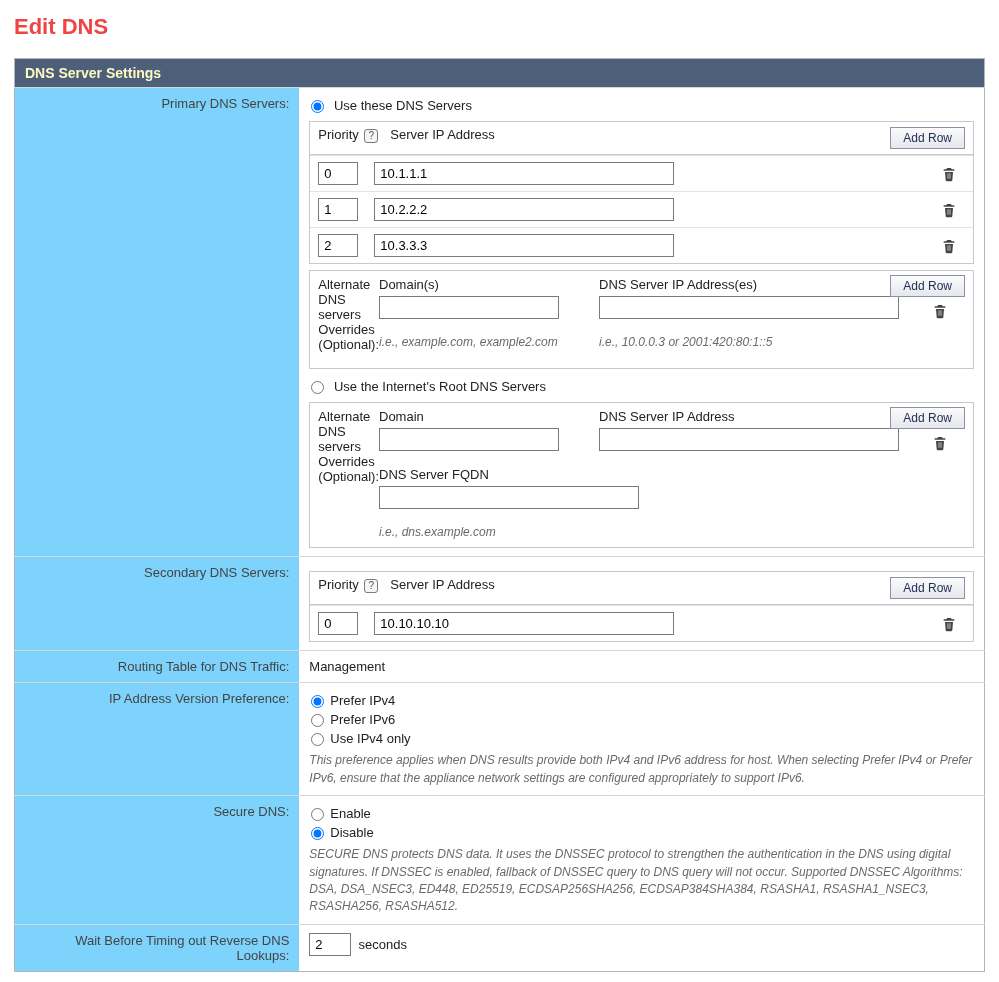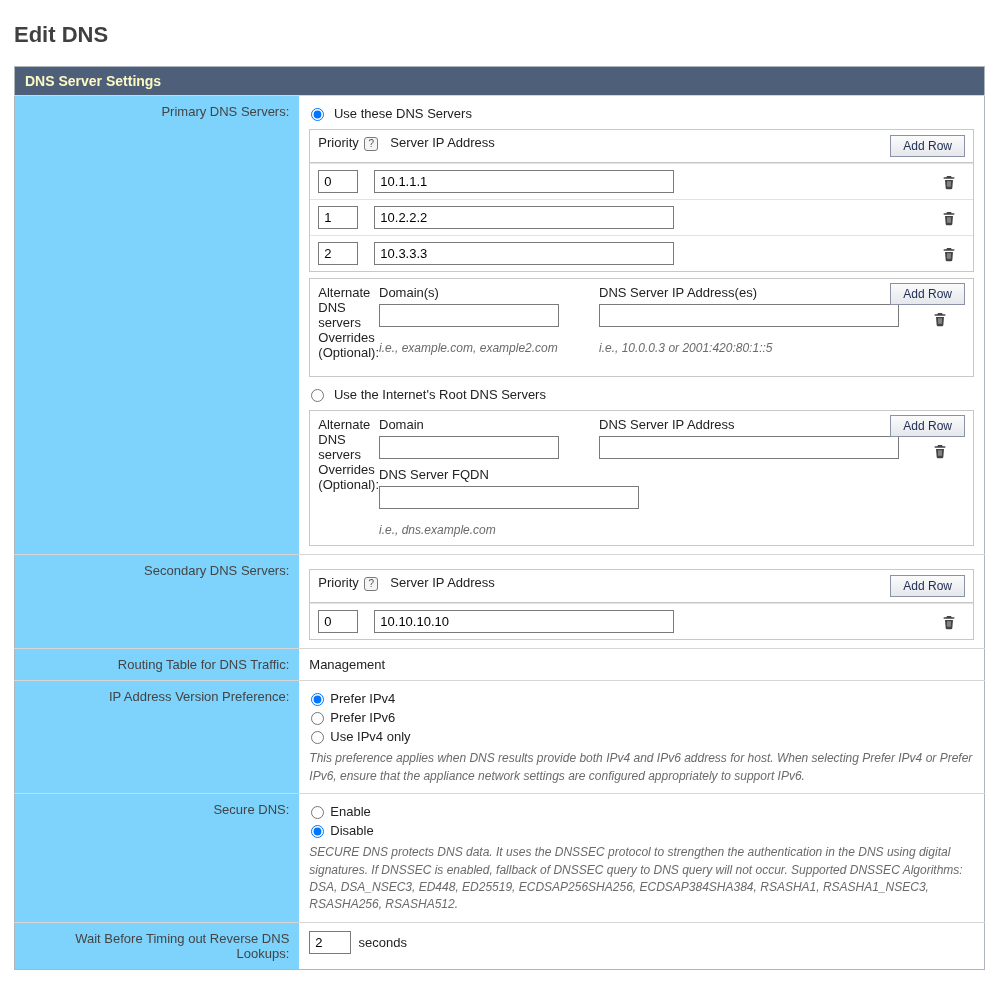--- a/index.html
+++ b/index.html
@@ -5,24 +5,24 @@
   * { box-sizing: border-box; }
   html, body {
     margin: 0; padding: 0;
     font-family: Verdana, Arial, sans-serif;
     font-size: 13px;
     color: #222;
     background: #fff;
   }
   .page { width: 999px; padding: 10px 14px 20px 14px; }
   h1.page-title {
-    color: #404040;
+    color: #ef4444;
     font-size: 22px;
     font-weight: bold;
-    margin: 12px 0 18px 0;
+    margin: 4px 0 18px 0;
   }
   table.outer {
     border-collapse: collapse;
     width: 100%;
     border: 1px solid #aeb5bf;
   }
   tr.banner td {
     background: #4e5f79;
     color: #fef9c3;
     font-weight: bold;
@@ -111,29 +111,29 @@
     border: 1px solid #c8c8c8;
     margin-top: 6px;
     position: relative;
     padding: 6px 8px 8px 8px;
     display: flex;
     flex-direction: row;
   }
   .alt-title { margin-bottom: 8px; }
   .alt-addrow { position: absolute; right: 8px; top: 4px; }
   .alt-body { display: flex; gap: 16px; }
-  .alt-left { flex: 1; display: flex; flex-direction: column; gap: 2px;}
+  .alt-left { flex: 1; display: flex; flex-direction: column; gap: 10px;}
   .alt-right { width: 50px; display: flex; align-items: flex-start; justify-content: center; padding-top: 26px;}
   .alt-col { display: flex; flex-direction: column; gap: 4px; }
   .alt-row-fields { display: flex; gap: 20px; }
   .hint {
     font-style: italic;
     color: #6a6a6a;
     font-size: 12px;
-    margin-top: 12px;
+    margin-top: 6px;
   }
   .desc-text {
     font-style: italic;
     color: #6a6a6a;
     font-size: 12px;
     margin-top: 4px;
     line-height: 1.45;
   }
   .timing-input { width: 42px; }
   .col-label { font-size: 13px; color: #222; }

